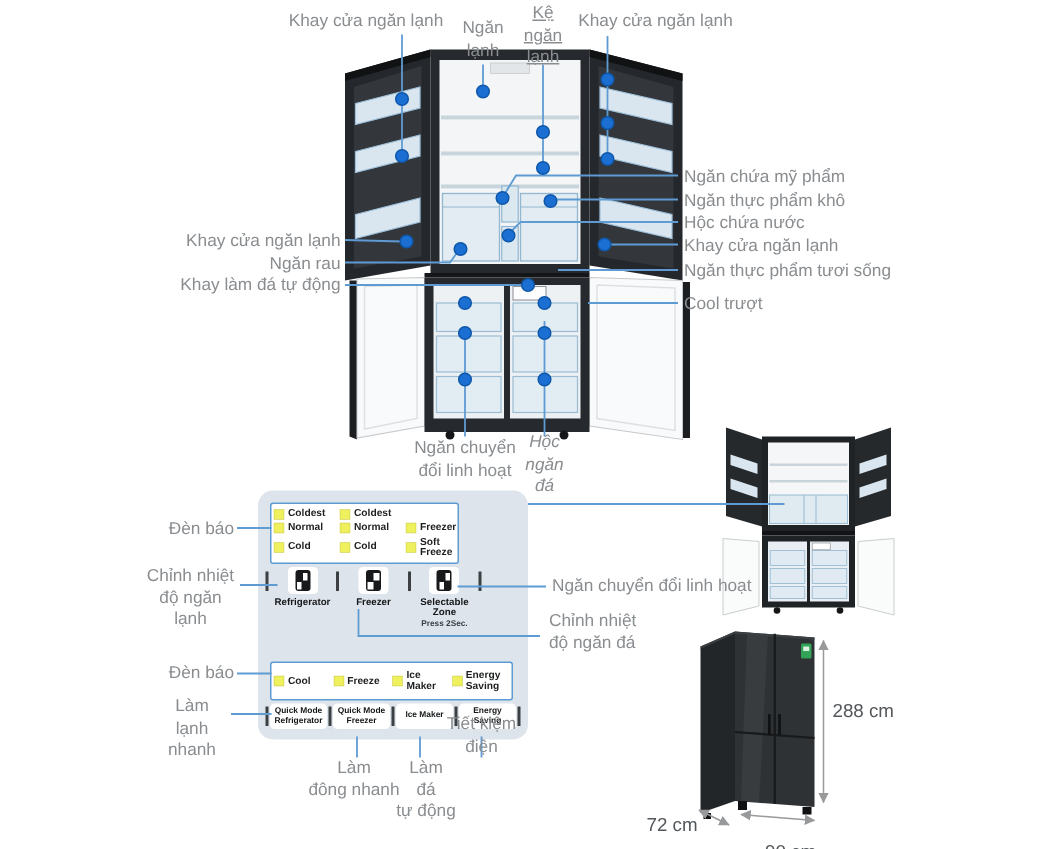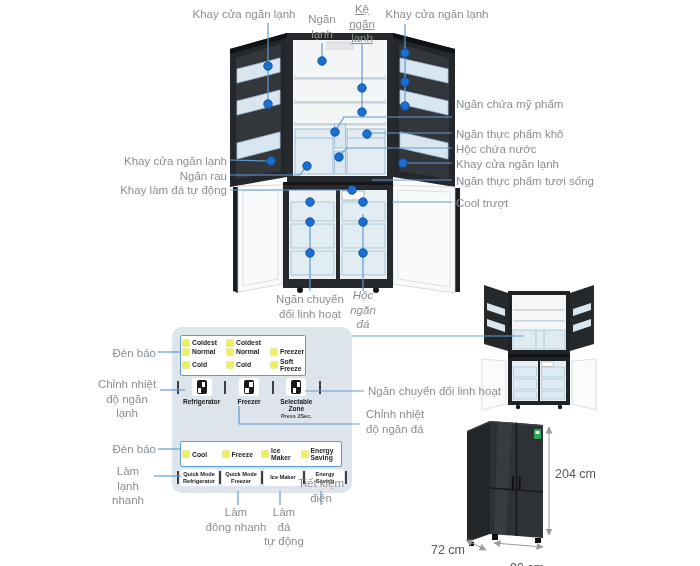--- a/index.html
+++ b/index.html
@@ -215,21 +215,21 @@
     </g>
   </svg>
 
   <div class="lbl ctr" style="left:183px;top:7px;width:122px;">Khay cửa ngăn lạnh</div>
   <div class="lbl ctr" style="left:299px;top:12px;width:46px;">Ngăn
 lạnh</div>
   <div class="lbl ctr" style="left:342px;top:2px;width:40px;text-decoration:underline;">Kệ
 ngăn
 lạnh</div>
   <div class="lbl ctr" style="left:376px;top:7px;width:122px;">Khay cửa ngăn lạnh</div>
-  <div class="lbl" style="left:456px;top:97px;">Ngăn chứa mỹ phẩm</div>
+  <div class="lbl" style="left:456px;top:111px;">Ngăn chứa mỹ phẩm</div>
   <div class="lbl" style="left:456px;top:127px;">Ngăn thực phẩm khô</div>
   <div class="lbl" style="left:456px;top:142px;">Hộc chứa nước</div>
   <div class="lbl" style="left:456px;top:157px;">Khay cửa ngăn lạnh</div>
   <div class="lbl" style="left:456px;top:174px;text-align:right;">Ngăn thực phẩm tươi sống</div>
   <div class="lbl" style="left:456px;top:196px;">Cool trượt</div>
   <div class="lbl rt" style="left:105px;top:154px;width:122px;">Khay cửa ngăn lạnh</div>
   <div class="lbl rt" style="left:95px;top:183px;width:132px;">Khay làm đá tự động</div>
   <div class="lbl rt" style="left:105px;top:169px;width:122px;">Ngăn rau</div>
   <div class="lbl ctr" style="left:270px;top:292px;width:80px;">Ngăn chuyển
 đổi linh hoạt</div>
@@ -347,17 +347,17 @@
       <span class="vbar"></span>
       <div class="mbtn">Quick Mode Freezer</div>
       <span class="vbar"></span>
       <div class="mbtn">Ice Maker</div>
       <span class="vbar"></span>
       <div class="mbtn">Energy Saving</div>
       <span class="vbar"></span>
     </div>
   </div>
 
-  <div class="dim" style="left:555px;top:467px;">204 cm</div>
+  <div class="dim" style="left:555px;top:467px;">288 cm</div>
   <div class="dim ctr" style="left:502px;top:548px;width:50px;margin-top:13px;">90 cm</div>
   <div class="dim ctr" style="left:427px;top:543px;width:42px;">72 cm</div>
 
 </div>
 
 </body></html>

